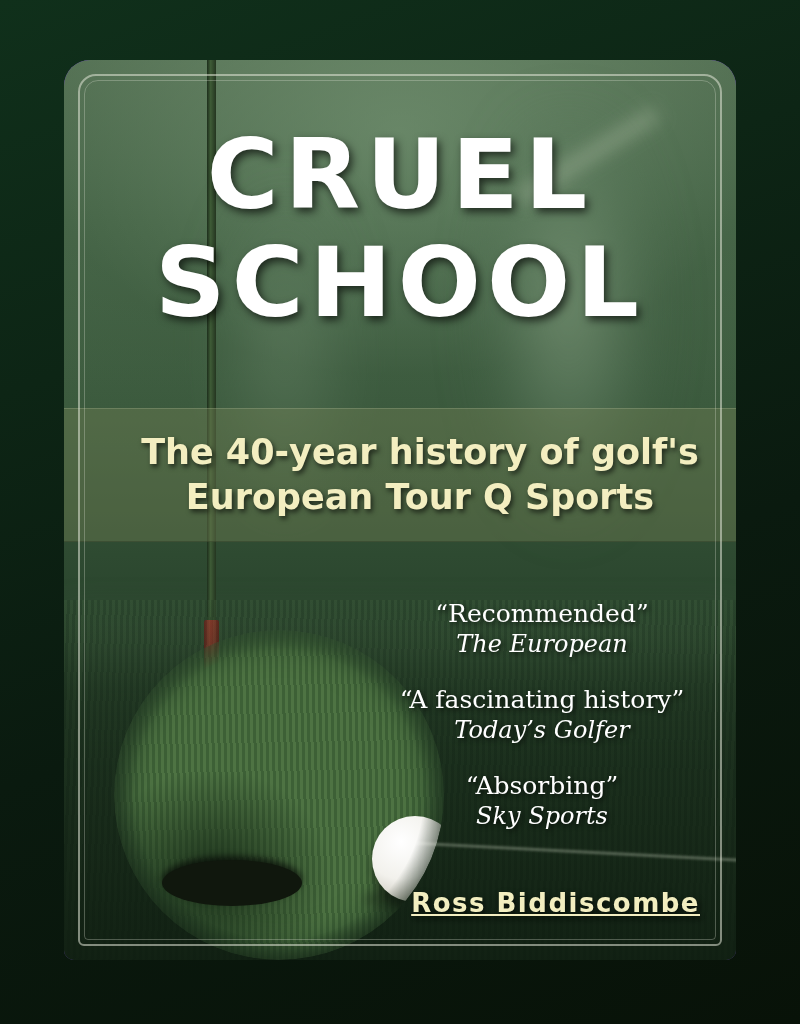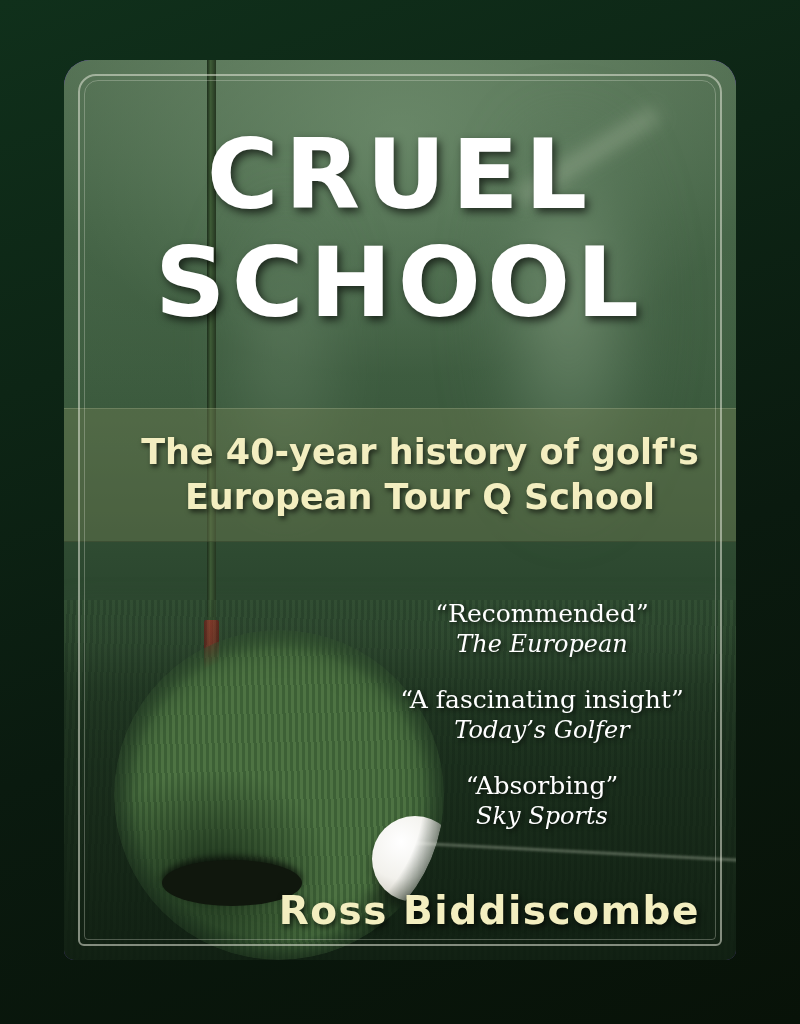--- a/index.html
+++ b/index.html
@@ -265,25 +265,26 @@
     text-shadow: 2px 2px 5px rgba(0,0,0,.7);
   }
 
   
   .author {
     position: absolute;
     right: 36px;
     top: 828px;
     font-family: "DejaVu Sans", sans-serif;
     font-weight: 700;
-    font-size: 39px;
+    font-size: 26px;
     letter-spacing: 1.5px;
     color: #f3eec0;
     text-shadow: 2px 3px 6px rgba(0,0,0,.7);
     white-space: nowrap;
+    text-decoration: underline;
   }
 </style>
 </head>
 <body>
 
 <div class="cover">
   <div class="outer-frame"></div>
 
   <div class="photo-panel">
     <div class="bg-scene"></div>
@@ -305,30 +306,30 @@
       <div class="ball"></div>
     </div>
 
     <div class="title-block">
       <div class="title-line">CRUEL</div>
       <div class="title-line">SCHOOL</div>
     </div>
 
     <div class="subtitle-band">
       <div class="subtitle-line">The 40-year history of golf's</div>
-      <div class="subtitle-line">European Tour Q School</div>
+      <div class="subtitle-line">European Tour Q Sports</div>
     </div>
 
     <div class="blurbs">
       <div class="blurb">
         <div class="blurb-quote">“Recommended”</div>
         <div class="blurb-source">The European</div>
       </div>
       <div class="blurb">
-        <div class="blurb-quote">“A fascinating insight”</div>
+        <div class="blurb-quote">“A fascinating history”</div>
         <div class="blurb-source">Today’s Golfer</div>
       </div>
       <div class="blurb">
         <div class="blurb-quote">“Absorbing”</div>
         <div class="blurb-source">Sky Sports</div>
       </div>
     </div>
 
     <div class="author">Ross Biddiscombe</div>
 

